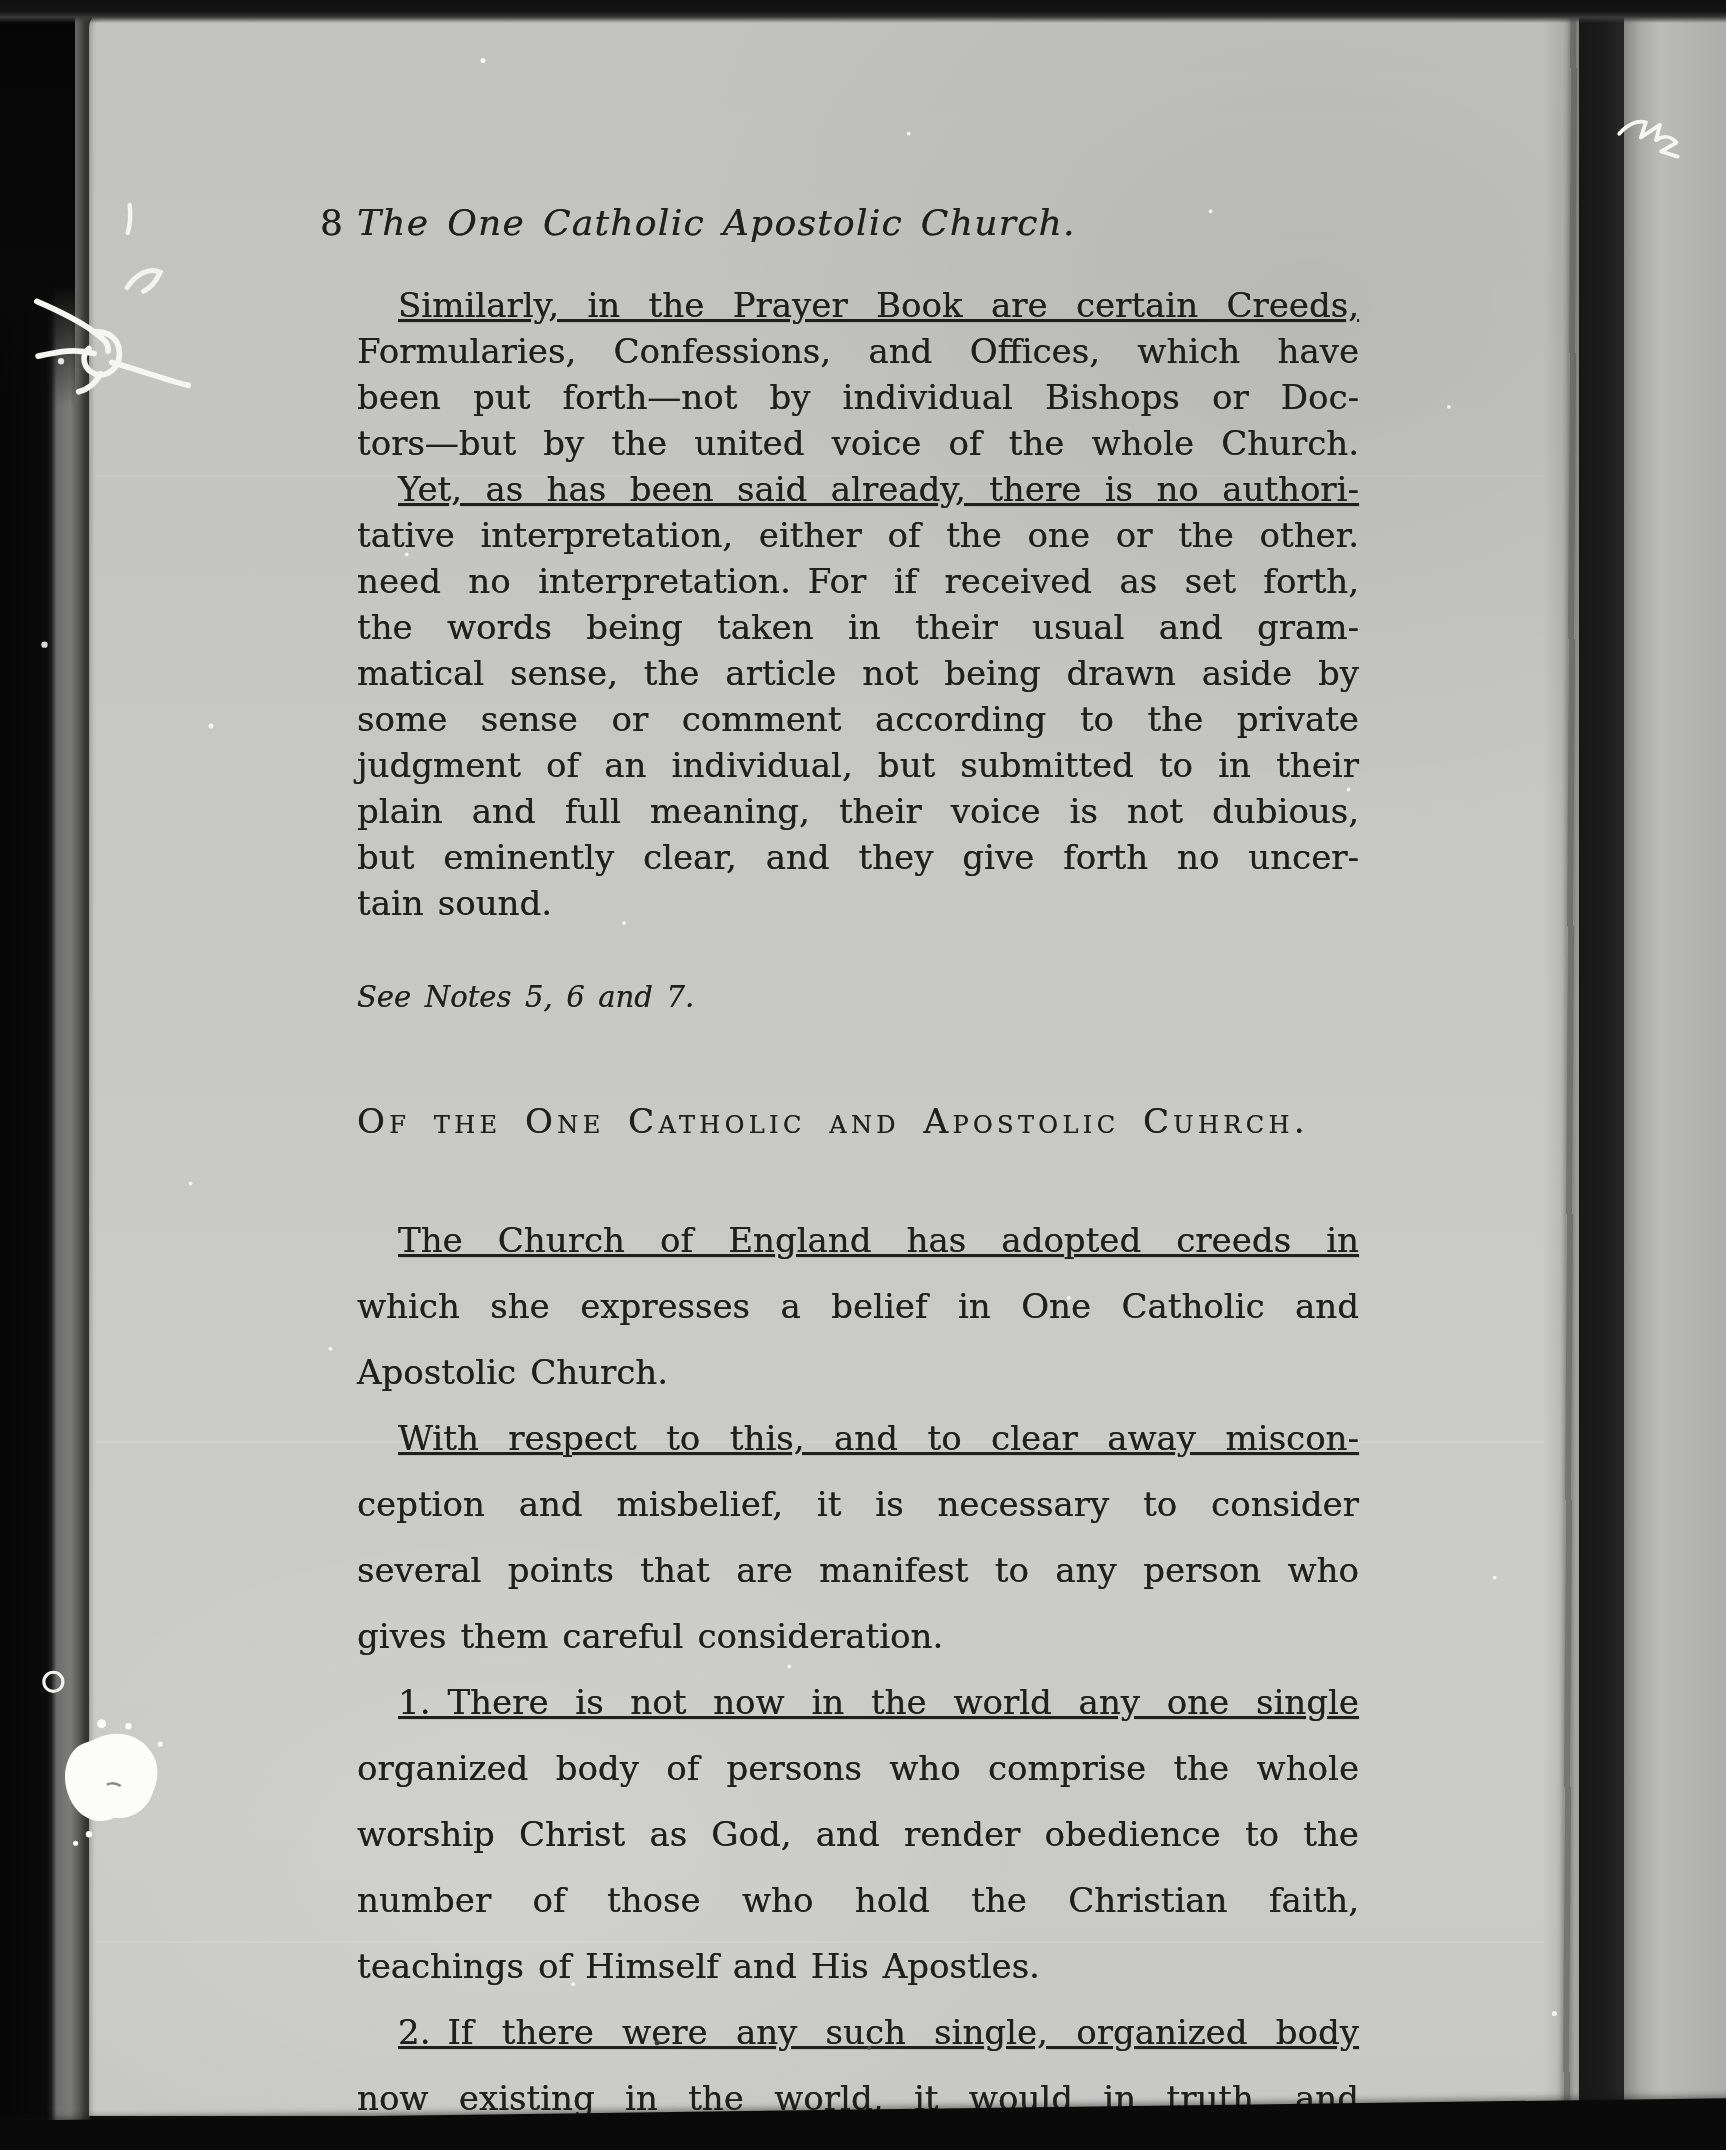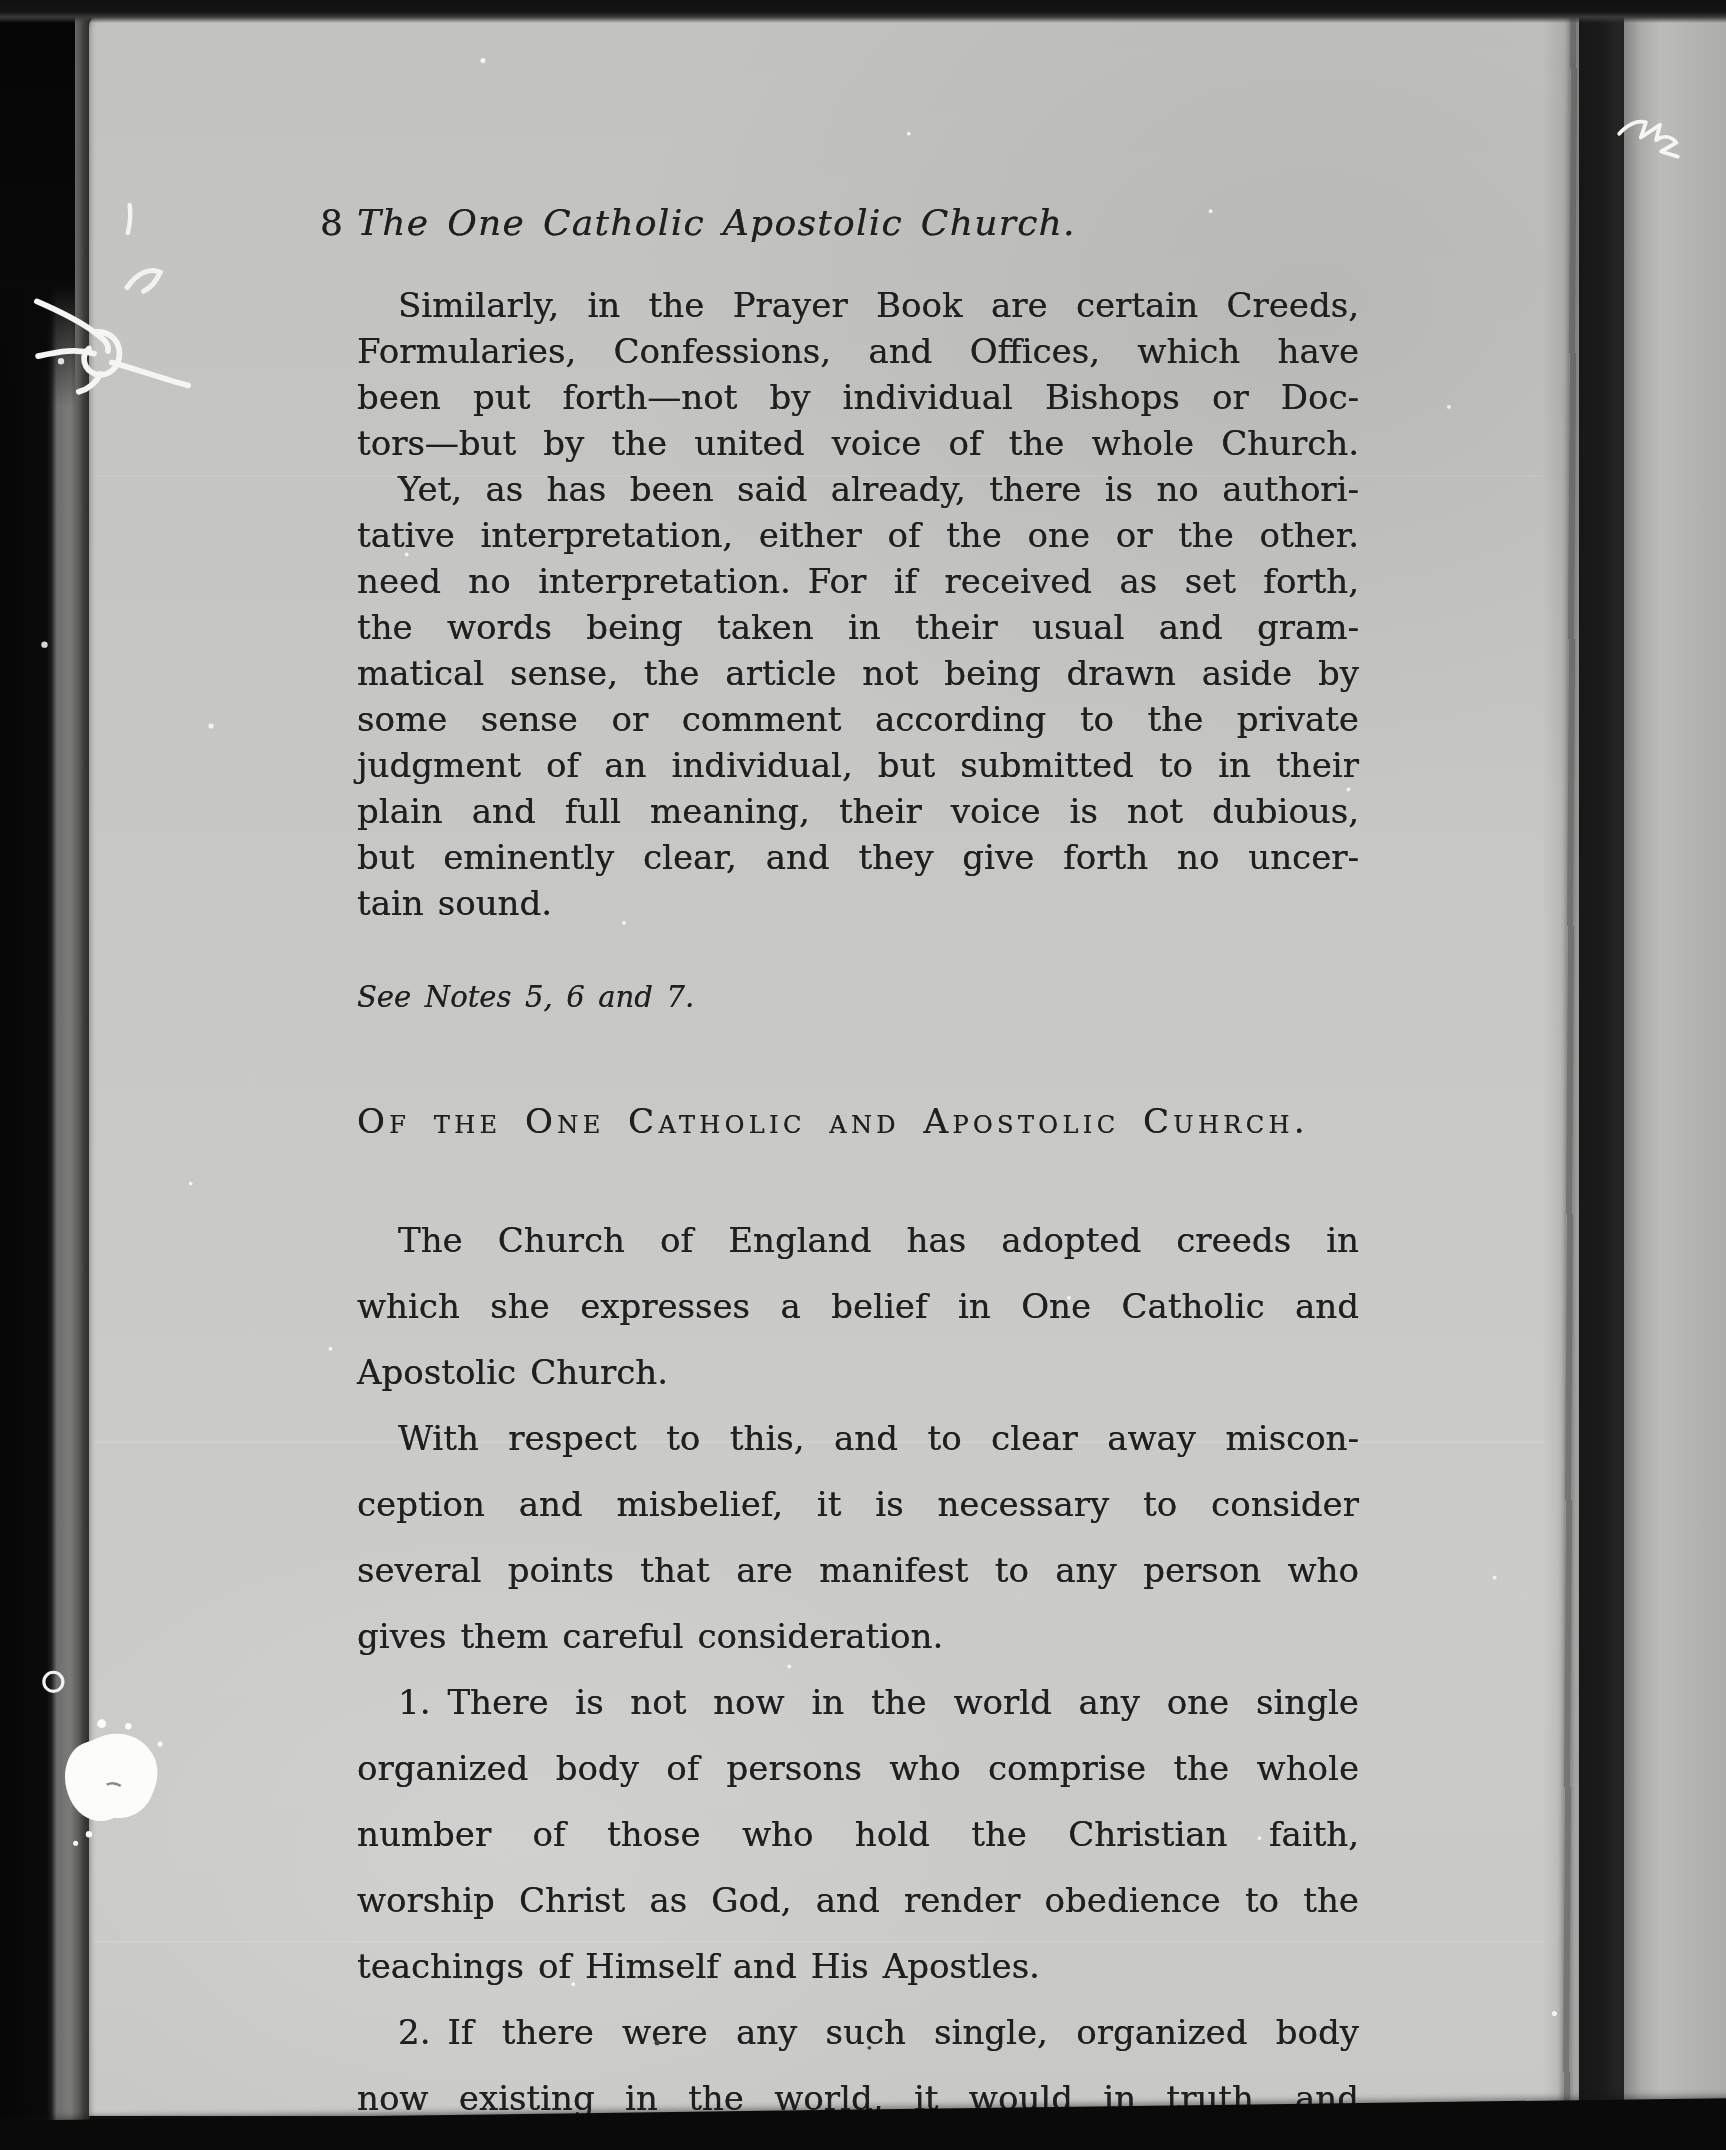--- a/index.html
+++ b/index.html
@@ -80,21 +80,21 @@
   }
   .block-a{position:absolute;left:0;right:0;top:282px;}
   .block-b{position:absolute;left:0;right:0;top:1197px;}
   .line{
     font-size:34px;line-height:46px;height:46px;
     word-spacing:3.2px;white-space:nowrap;
   }
   .block-b .line{line-height:46px;height:46px;margin-top:20px;}
   .jl{white-space:normal;text-align:justify;text-align-last:justify;}
   .ll{text-align:left;}
-  .ind{padding-left:41px;}
+  .ind{padding-left:41px;text-decoration:underline;}
   .see-notes{
     position:absolute;left:0;right:0;top:979px;
     font-style:italic;
     font-size:29px;line-height:36px;word-spacing:4.4px;
   }
   .section-heading{
     position:absolute;left:0;right:0;top:1101px;
     text-align:left;
     font-variant:small-caps;font-variant-caps:small-caps;
     font-size:34px;line-height:41px;letter-spacing:4.4px;word-spacing:8.3px;
@@ -151,22 +151,22 @@
     <div class="block-b">
       <div class="line jl ind">The Church of England has adopted creeds in</div>
       <div class="line jl">which she expresses a belief in One Catholic and</div>
       <div class="line ll">Apostolic Church.</div>
       <div class="line jl ind">With respect to this, and to clear away miscon-</div>
       <div class="line jl">ception and misbelief, it is necessary to consider</div>
       <div class="line jl">several points that are manifest to any person who</div>
       <div class="line ll">gives them careful consideration.</div>
       <div class="line jl ind">1. There is not now in the world any one single</div>
       <div class="line jl">organized body of persons who comprise the whole</div>
+      <div class="line jl">worship Christ as God, and render obedience to the</div>
       <div class="line jl">number of those who hold the Christian faith,</div>
-      <div class="line jl">worship Christ as God, and render obedience to the</div>
       <div class="line ll">teachings of Himself and His Apostles.</div>
       <div class="line jl ind">2. If there were any such single, organized body</div>
       <div class="line jl">now existing in the world, it would in truth, and</div>
       <div class="line ll">beyond controversy, be entitled to be called the</div>
     </div>
   </div>
 
   <svg class="artifacts" width="1726" height="2151" viewBox="0 0 2716 3384">
 
     <path d="M 204 322 C 206 338, 205 352, 201 366" fill="none" stroke="#f4f4f2" stroke-width="7" stroke-linecap="round"></path>

